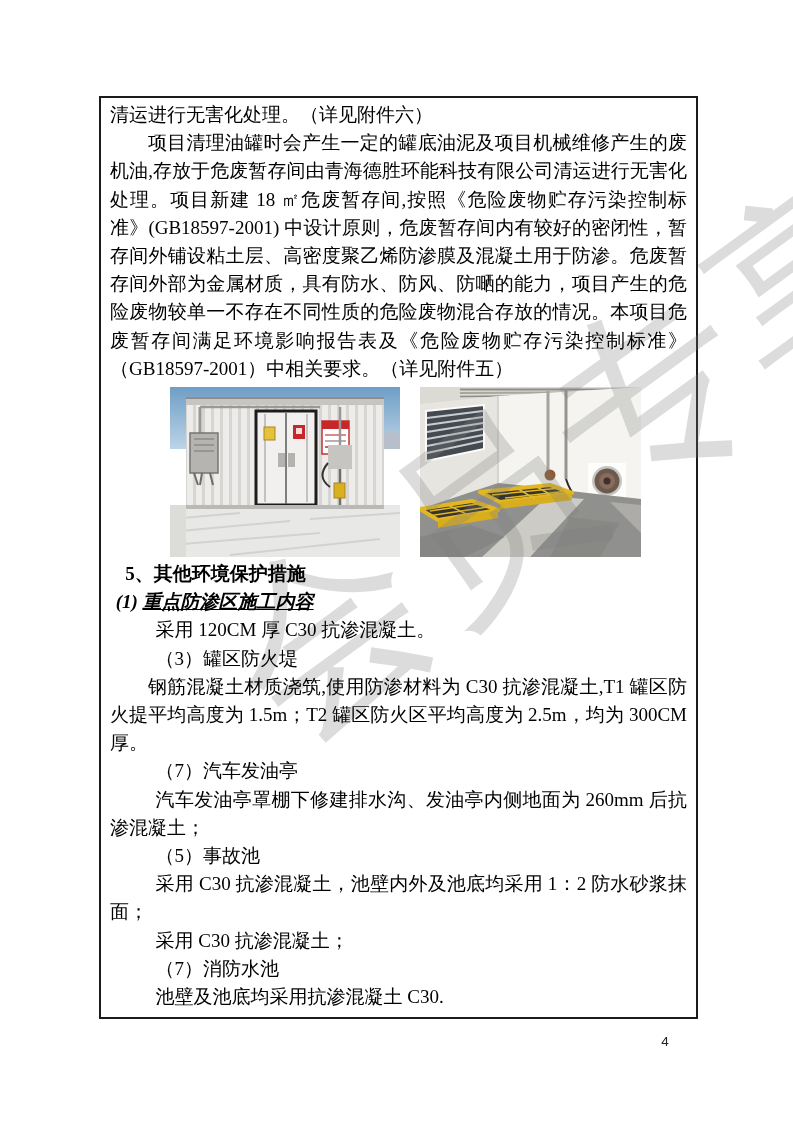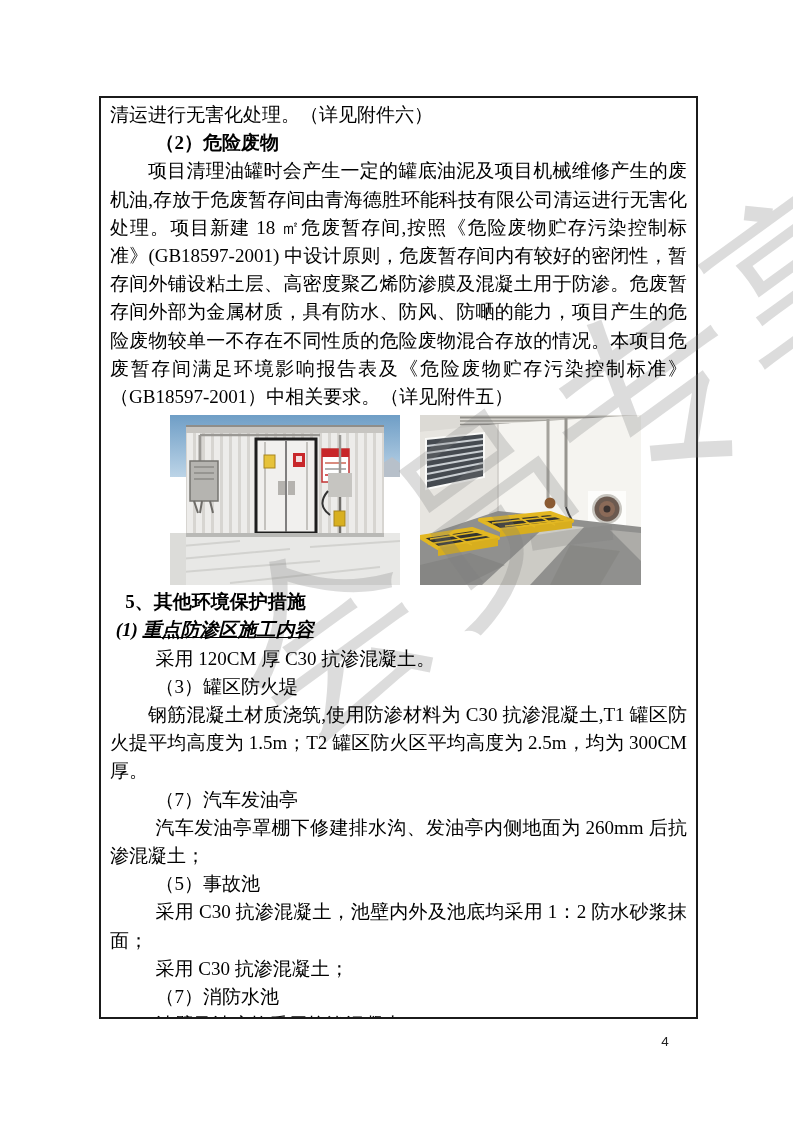--- a/index.html
+++ b/index.html
@@ -73,21 +73,20 @@
 </style>
 </head>
 <body>
 
 <div class="watermark">会员专享</div>
 
 <div class="doc-table">
 
   <p class="t-just">清运进行无害化处理。（详见附件六）</p>
 
-  <p class="t-bold ind-24">（2）危险废物</p>
 
   <p class="t-just ind-2">项目清理油罐时会产生一定的罐底油泥及项目机械维修产生的废机油,存放于危废暂存间由青海德胜环能科技有限公司清运进行无害化处理。项目新建 18 ㎡危废暂存间,按照《危险废物贮存污染控制标准》(GB18597-2001) 中设计原则，危废暂存间内有较好的密闭性，暂存间外铺设粘土层、高密度聚乙烯防渗膜及混凝土用于防渗。危废暂存间外部为金属材质，具有防水、防风、防嗮的能力，项目产生的危险废物较单一不存在不同性质的危险废物混合存放的情况。本项目危废暂存间满足环境影响报告表及《危险废物贮存污染控制标准》（GB18597-2001）中相关要求。（详见附件五）</p>
 
   <div class="photo-row">
 
     <svg class="photo" width="230" height="170" viewBox="0 0 230 170" xmlns="http://www.w3.org/2000/svg">
       <defs>
         <linearGradient id="skyGrad" x1="0" y1="0" x2="0" y2="1">
           <stop offset="0" stop-color="#6f9ec6"></stop>
             <stop offset="1" stop-color="#bcd4e7"></stop>

